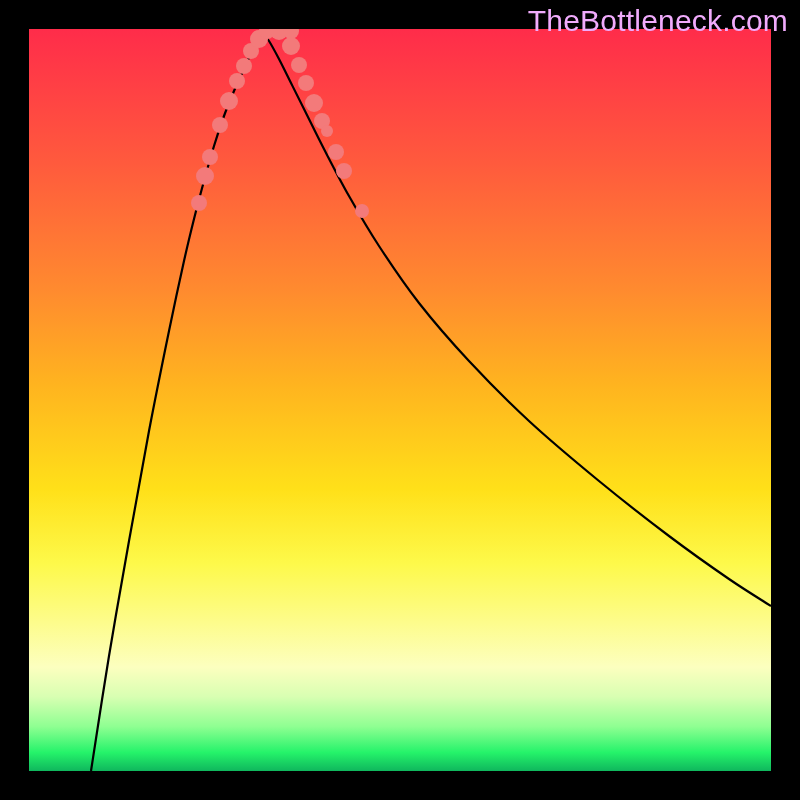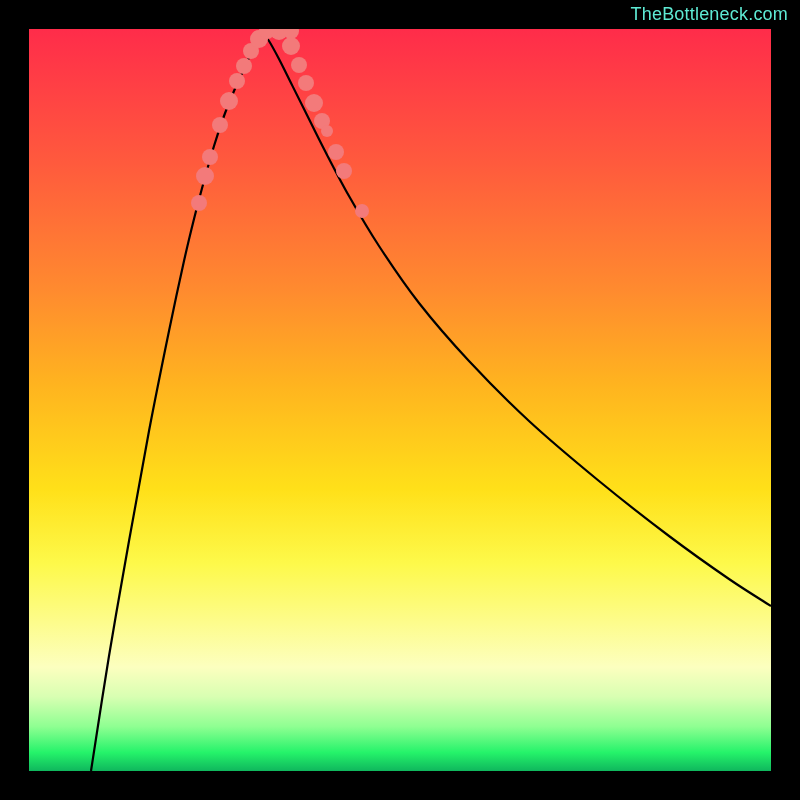--- a/index.html
+++ b/index.html
@@ -30,22 +30,22 @@
       #d8ffb2 90%,
       #8fff92 94%,
       #25f36a 97.5%,
       #0fb75d 100%
     );
   }
   .watermark {
     position: absolute;
     top: 4px;
     right: 12px;
-    color: #5eead4;
-    font-size: 18px;
+    color: #f0abfc;
+    font-size: 30px;
     font-weight: 400;
     letter-spacing: 0.2px;
     z-index: 50;
   }
   svg.overlay {
     position: absolute;
     left: 0;
     top: 0;
     width: 742px;
     height: 742px;

